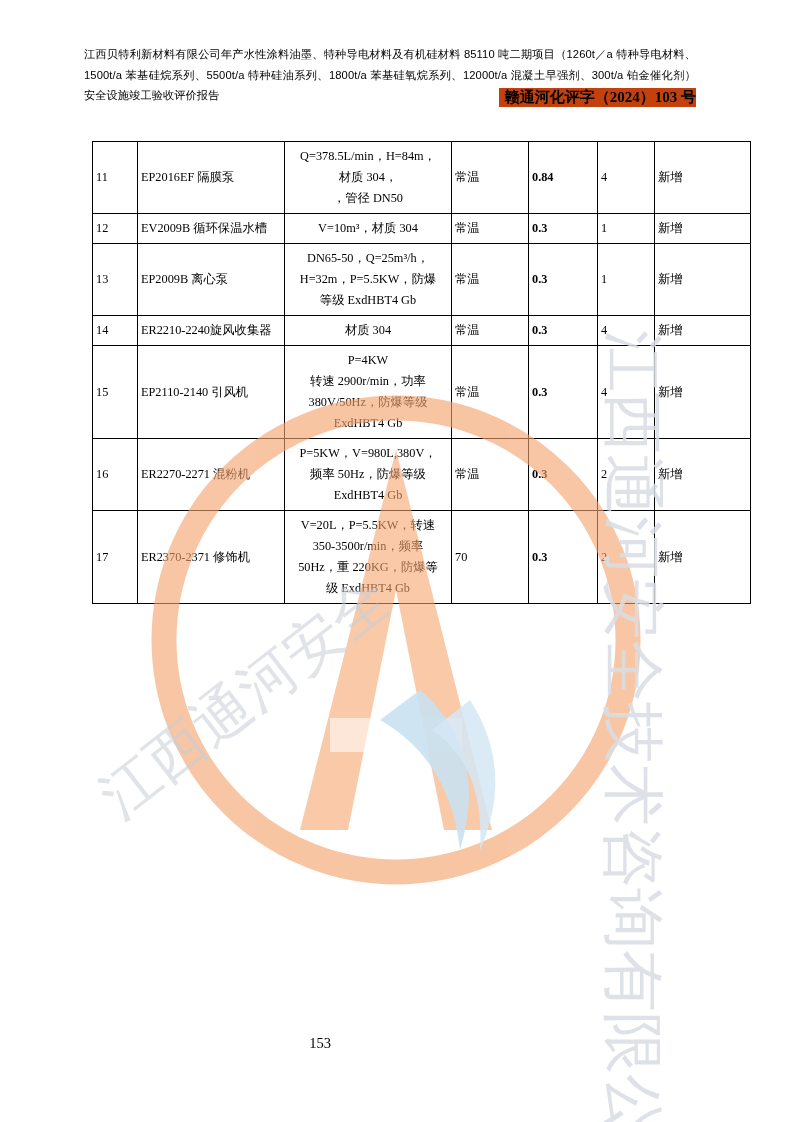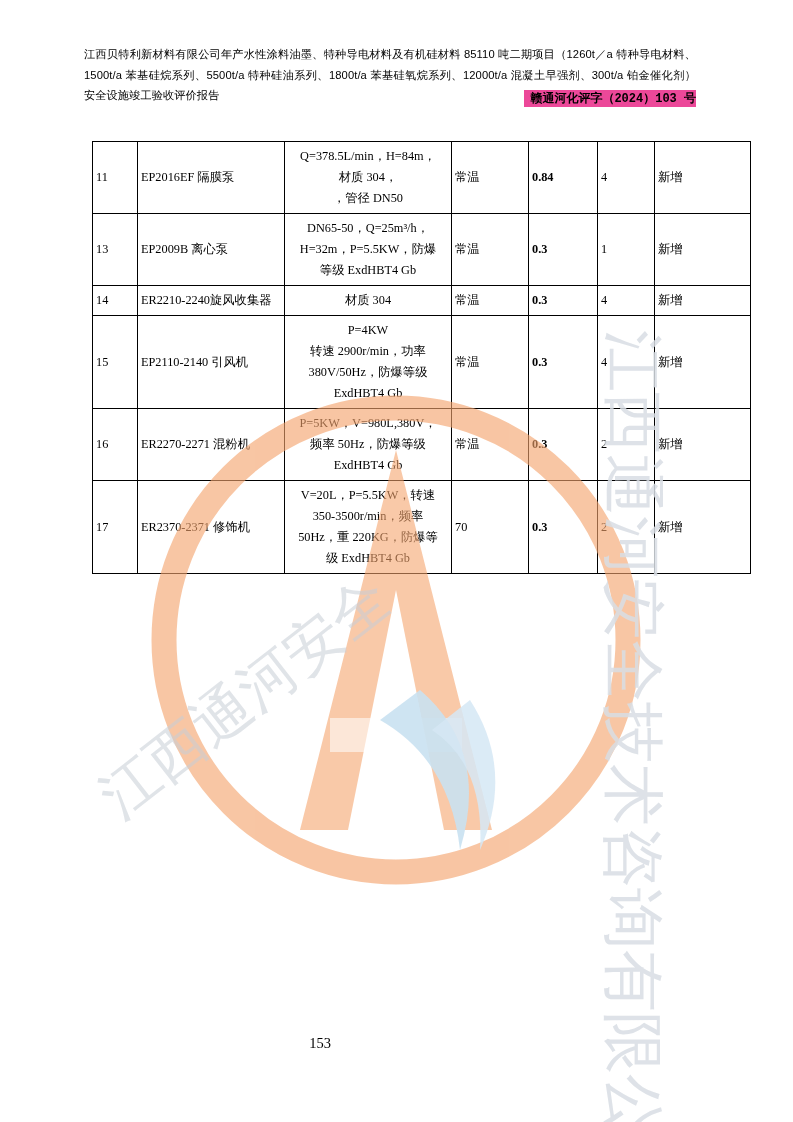--- a/index.html
+++ b/index.html
@@ -30,25 +30,25 @@
     font-size: 11.2px;
     line-height: 20.5px;
     letter-spacing: 0.1px;
     text-align: justify;
     color: #000;
   }
   .header-code {
     position: absolute;
     right: 0;
     bottom: -1px;
-    font-family: Liberation Mono, monospace;
-    font-size: 12px;
+    font-family: Liberation Serif, serif;
+    font-size: 15px;
     font-weight: bold;
     white-space: nowrap;
-    background: #ec4899;
+    background: #c2410c;
     padding-left: 6px;
   }
 
   
   .watermark {
     position: absolute;
     left: 0;
     top: 0;
     width: 793px;
     height: 1122px;
@@ -141,20 +141,31 @@
             <span class="spec-line">Q=378.5L/min，H=84m，</span>
             <span class="spec-line">材质 304，</span>
             <span class="spec-line">，管径 DN50</span>
           </td>
           <td class="c-temp">常温</td>
           <td class="c-press">0.84</td>
           <td class="c-qty">4</td>
           <td class="c-remark">新增</td>
         </tr>
 
+        <tr>
+          <td class="c-no">12</td>
+          <td class="c-name">EV2009B 循环保温水槽</td>
+          <td class="c-spec">
+            <span class="spec-line">V=10m³，材质 304</span>
+          </td>
+          <td class="c-temp">常温</td>
+          <td class="c-press">0.3</td>
+          <td class="c-qty">1</td>
+          <td class="c-remark">新增</td>
+        </tr>
 
         <tr>
           <td class="c-no">13</td>
           <td class="c-name">EP2009B 离心泵</td>
           <td class="c-spec">
             <span class="spec-line">DN65-50，Q=25m³/h，</span>
             <span class="spec-line">H=32m，P=5.5KW，防爆</span>
             <span class="spec-line">等级 ExdHBT4 Gb</span>
           </td>
           <td class="c-temp">常温</td>

